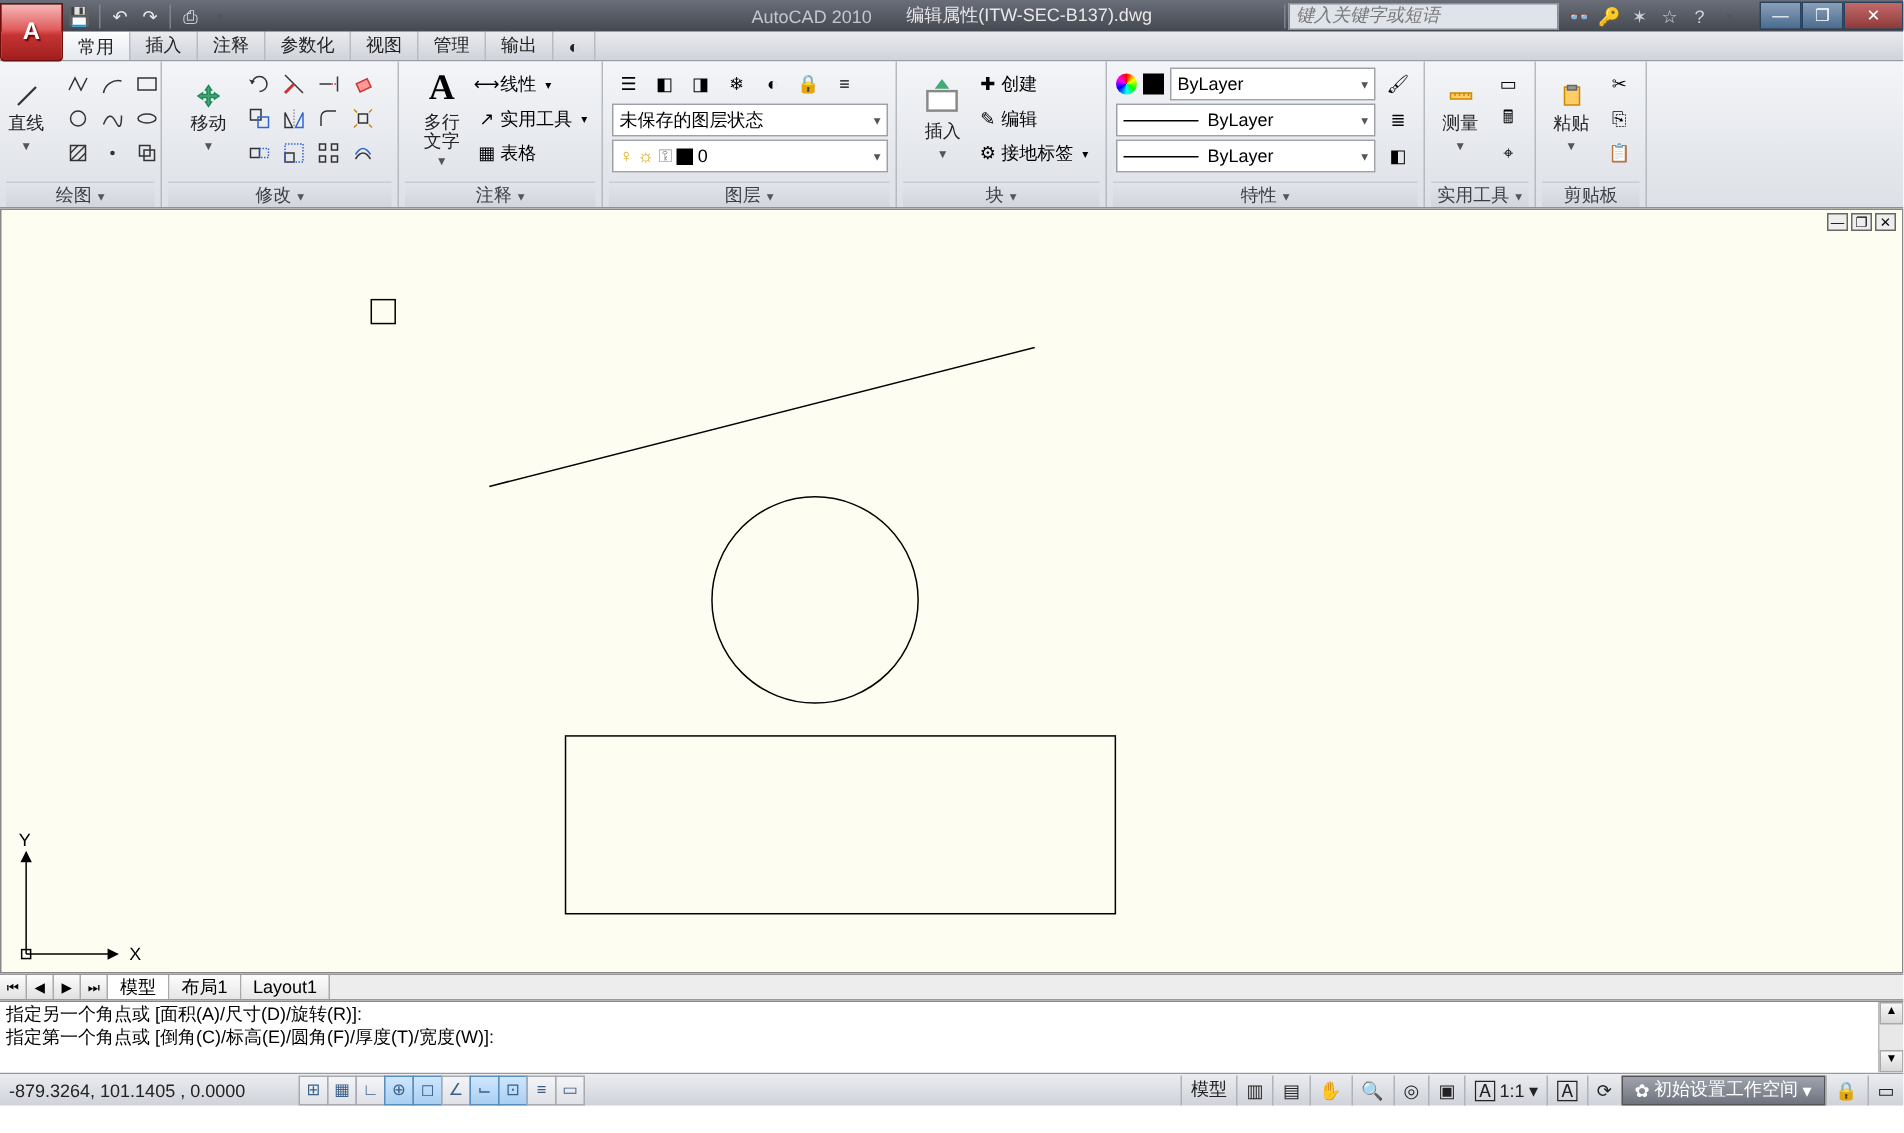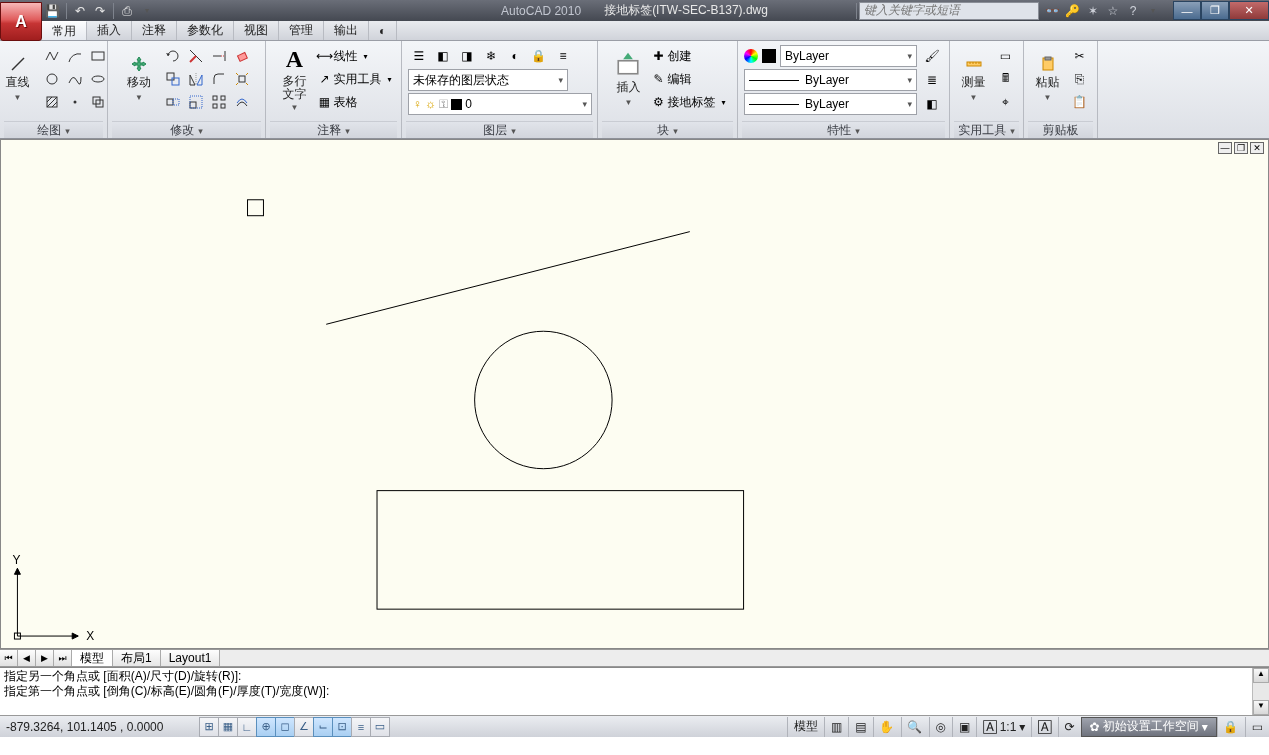--- a/index.html
+++ b/index.html
@@ -96,21 +96,21 @@
     <span class="qat-btn">💾</span>
     <span class="qat-sep"></span>
     <span class="qat-btn">↶</span>
     <span class="qat-btn">↷</span>
     <span class="qat-sep"></span>
     <span class="qat-btn">⎙</span>
     <span class="qat-btn tri-down"></span>
   </div>
   <div class="title-center">
     <span class="app">AutoCAD 2010</span>
-    <span class="doc">接地标签(ITW-SEC-B137).dwg</span>
+    <span class="doc">编辑属性(ITW-SEC-B137).dwg</span>
   </div>
   <div class="title-right">
     <div style="width:1px;height:16px;background:#7e838d;margin:0 2px"></div>
     <div class="search-box">
       <span>键入关键字或短语</span>
     </div>
     <div class="title-icons">
       <span class="ic">👓</span>
       <span class="ic">🔑</span>
       <span class="ic">✶</span>
@@ -337,21 +337,21 @@
     <div class="panel-body" style="flex-direction:column;gap:2px;width:100%">
       <div style="display:flex;gap:2px;width:100%">
         <span class="ic-sm">☰</span>
         <span class="ic-sm">◧</span>
         <span class="ic-sm">◨</span>
         <span class="ic-sm">❄</span>
         <span class="ic-sm">◐</span>
         <span class="ic-sm">🔒</span>
         <span class="ic-sm">≡</span>
       </div>
-      <div class="combo" style="width:160px">
+      <div class="combo" style="width:184px">
         <span>未保存的图层状态</span>
           <span class="arr">▾</span>
       </div>
       <div class="combo" style="width:184px">
         <span style="display:flex;align-items:center;gap:3px">
           <span style="color:#d9a400">♀</span>
           <span style="color:#d9a400">☼</span>
           <span style="color:#888">⚿</span>
           <span style="width:11px;height:11px;background:#000;display:inline-block"></span>
           <span>0</span>

